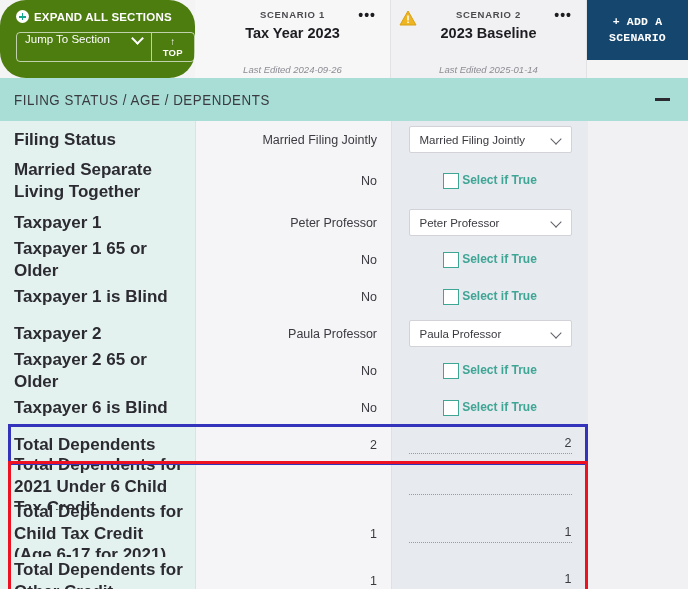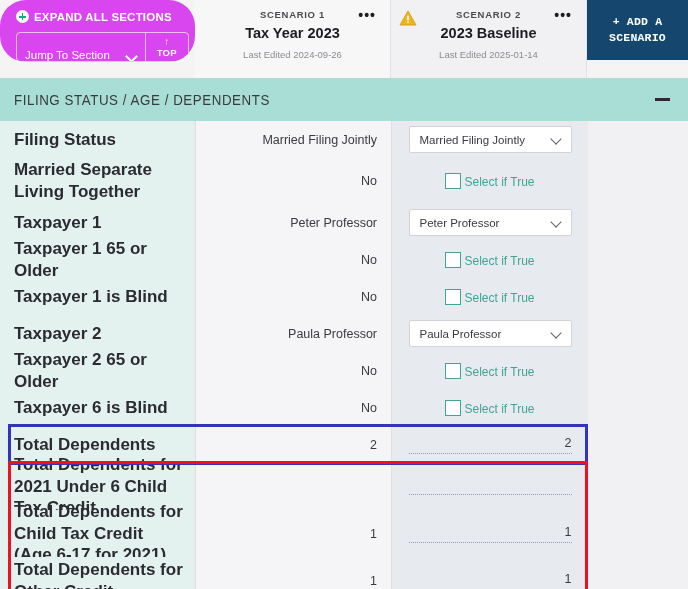--- a/index.html
+++ b/index.html
@@ -19,22 +19,22 @@
   .topbar {
     position: absolute;
     left: 0; top: 0;
     width: 688px; height: 78px;
     display: flex;
     background: #f4f4f5;
   }
 
   .tools-pane {
     width: 195px;
-    height: 62px;
-    background: #d946ef;
+    height: 78px;
+    background: #4d7c0f;
     box-sizing: border-box;
     padding: 8px 10px 0 10px;
     flex: 0 0 195px;
     position: relative;
     border-radius: 26px;
   }
   .expand-all {
     display: flex;
     align-items: center;
     gap: 5px;
@@ -71,22 +71,22 @@
     margin-left: 6px;
     height: 28px;
     border: 1px solid rgba(255,255,255,0.65);
     border-radius: 4px;
     display: inline-flex;
     align-items: stretch;
     overflow: hidden;
   }
   .jump-select {
     display: flex;
-    align-items: flex-end;
-    gap: 17px;
+    align-items: flex-start;
+    gap: 23px;
     padding: 0 8px;
     color: #ffffff;
     font-size: 11.5px;
     cursor: pointer;
     white-space: nowrap;
   }
   .chev-white {
     width: 10px; height: 10px;
     position: relative;
     flex: 0 0 10px;
@@ -144,22 +144,23 @@
     color: #4a4a4f;
   }
   .scenario-name {
     font-size: 14.5px;
     font-weight: bold;
     color: #1c1c21;
     margin-top: 5px;
   }
   .scenario-edited {
     font-size: 9.5px;
+    font-style: italic;
     color: #8b8b92;
-    margin-top: 8px;
+    margin-top: 23px;
   }
   .dots-menu {
     position: absolute;
     right: 14px;
     top: 11px;
     color: #1c1c21;
     font-size: 14px;
     letter-spacing: 1px;
     line-height: 8px;
     cursor: pointer;
@@ -301,23 +302,24 @@
     content: "";
     position: absolute;
     left: 1px; top: 1px;
     width: 7px; height: 7px;
     border-right: 1.8px solid #60606a;
     border-bottom: 1.8px solid #60606a;
     transform: rotate(45deg);
   }
   .chk-wrap {
     display: flex;
-    align-items: flex-end;
+    align-items: flex-start;
     gap: 3px;
     cursor: pointer;
+    font-weight: bold;
   }
   .chk-box {
     width: 16px; height: 16px;
     background: #ffffff;
     border: 1.6px solid #3fa595;
     box-sizing: border-box;
     flex: 0 0 16px;
   }
   .chk-label {
     font-size: 12px;

